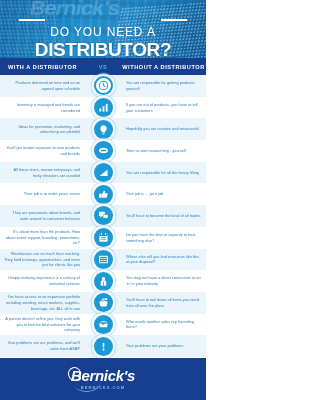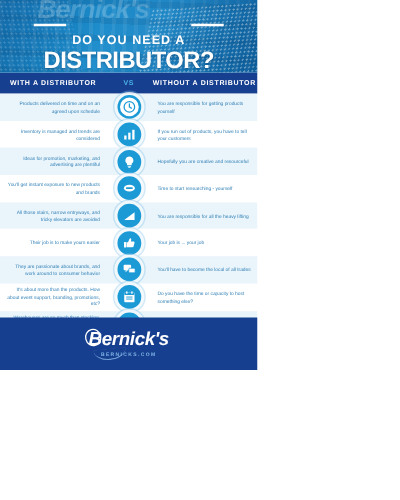--- a/index.html
+++ b/index.html
@@ -2,21 +2,21 @@
 <html><head>
 <meta charset="utf-8">
 <style>
   * { margin:0; padding:0; box-sizing:border-box; }
   html,body { width:206px; height:400px; }
   body {
     font-family:"Liberation Sans", sans-serif;
     background:#ffffff;
     overflow:hidden;
   }
-  .infographic { position:relative; width:206px; height:296px; overflow:hidden; }
+  .infographic { position:relative; width:206px; height:400px; overflow:hidden; }
 
   
   .hero {
     position:relative;
     height:58px;
     overflow:hidden;
     background:linear-gradient(135deg,#1a7fc1 0%,#1b8ccb 30%,#2b9ad6 55%,#0f6fae 100%);
   }
   .hero-photo {
     position:absolute; inset:0;
@@ -49,21 +49,21 @@
   .hero-inner {
     position:relative; z-index:3;
     height:100%;
     display:flex; flex-direction:column;
     align-items:center; justify-content:center;
     padding-top:2px;
   }
   .eyebrow-wrap { display:flex; align-items:center; gap:5px; margin-bottom:1px; }
   .eyebrow-rule { width:26px; height:2px; background:#ffffff; }
   .eyebrow {
-    font-size:10px; font-weight:bold; color:#ffffff;
+    font-size:12px; font-weight:normal; color:#ffffff;
     letter-spacing:.85px; white-space:nowrap;margin-top:24px;
   }
   .hero-title {
     font-size:19px; font-weight:bold; color:#ffffff;
     letter-spacing:-.4px; line-height:1;
     text-shadow:0 1px 2px rgba(0,40,80,.35);
     white-space:nowrap;
   }
 
   

